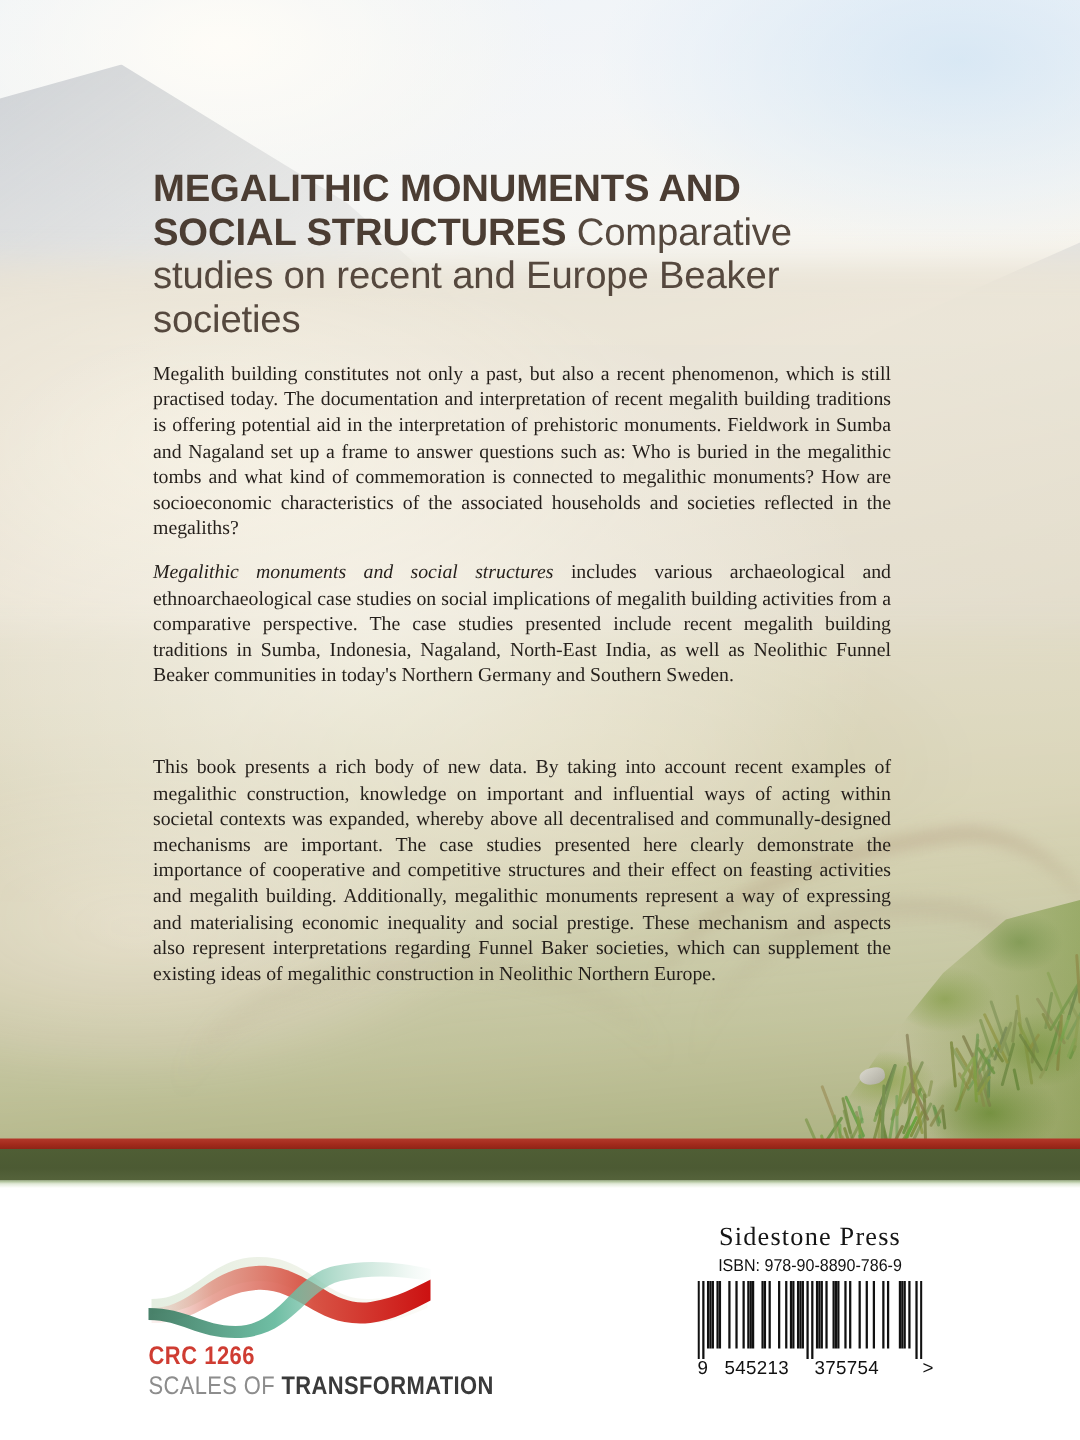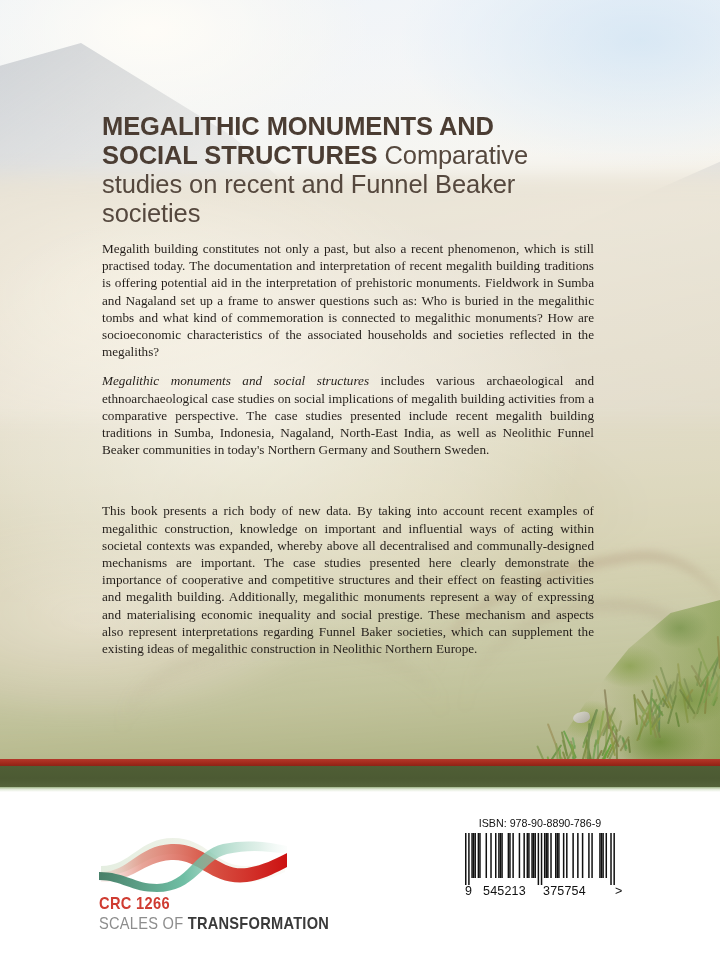--- a/index.html
+++ b/index.html
@@ -431,21 +431,21 @@
         <i style="left: 125.597px; top: 84.2908px; height: 21.6367px; transform: rotate(19.6884deg); background: rgba(121, 138, 72, 0.96);"></i>
         <i style="left: 150.986px; top: 81.2051px; height: 24.7001px; transform: rotate(-18.8643deg); background: rgba(108, 129, 64, 0.8);"></i>
         <i style="left: 47.1268px; top: 126.878px; height: 37.1982px; transform: rotate(2.04282deg); background: rgb(103, 134, 63);"></i>
         <i style="left: 56.5311px; top: 114.033px; height: 33.5676px; transform: rotate(9.67798deg); background: rgba(119, 153, 53, 0.73);"></i>
       </div>
     <div class="rock"></div>
     <div class="haze"></div>
   </div>
 
   <div class="textblock">
-    <h1 class="title"><span class="t-bold">MEGALITHIC MONUMENTS AND SOCIAL STRUCTURES</span><span class="t-light"> Comparative studies on recent and Funnel Beaker societies</span></h1>
+    <h1 class="title"><span class="t-bold">MEGALITHIC MONUMENTS AND SOCIAL STRUCTURES</span><span class="t-light"> Comparative studies on recent and Europe Beaker societies</span></h1>
 
     <p class="blurb" id="para1">Megalith building constitutes not only a past, but also a recent phenomenon, which is still practised today. The documentation and interpretation of recent megalith building traditions is offering potential aid in the interpretation of prehistoric monuments. Fieldwork in Sumba and Nagaland set up a frame to answer questions such as: Who is buried in the megalithic tombs and what kind of commemoration is connected to megalithic monuments? How are socioeconomic characteristics of the associated households and societies reflected in the megaliths?</p>
 
     <p class="blurb"><em>Megalithic monuments and social structures</em><span> includes various archaeological and ethnoarchaeological case studies on social implications of megalith building activities from a comparative perspective. The case studies presented include recent megalith building traditions in Sumba, Indonesia, Nagaland, North-East India, as well as Neolithic Funnel Beaker communities in today's Northern Germany and Southern Sweden.</span></p>
 
     <p class="blurb">This book presents a rich body of new data. By taking into account recent examples of megalithic construction, knowledge on important and influential ways of acting within societal contexts was expanded, whereby above all decentralised and communally-designed mechanisms are important. The case studies presented here clearly demonstrate the importance of cooperative and competitive structures and their effect on feasting activities and megalith building. Additionally, megalithic monuments represent a way of expressing and materialising economic inequality and social prestige. These mechanism and aspects also represent interpretations regarding Funnel Baker societies, which can supplement the existing ideas of megalithic construction in Neolithic Northern Europe.</p>
   </div>
 
   <div class="bar-red"></div>
   <div class="bar-green"></div>
@@ -476,20 +476,21 @@
         </defs>
         <path d="M6,34 C36,34 44,6 78,6 C112,6 120,34 150,34 C168,34 180,28 190,24 L190,40 C178,45 166,50 150,50 C118,50 110,22 78,22 C48,22 40,44 6,44 Z" fill="url(#gPale)"></path>
         <path d="M6,40 C34,40 42,14 76,12 C110,10 124,40 152,36 C170,33 182,26 192,21 L192,35 C180,41 168,48 152,50 C116,54 104,26 76,28 C48,30 38,50 6,50 Z" fill="url(#gRed)"></path>
         <path d="M4,40 C30,40 40,52 62,52 C92,52 100,18 128,12 C152,7 172,10 192,14 L192,22 C172,19 154,17 132,22 C108,28 100,60 62,60 C36,60 26,48 4,48 Z" fill="url(#gTeal)"></path>
       </svg>
       <div class="logo-crc">CRC 1266</div>
       <div class="logo-scales"><span class="s1">SCALES OF </span><span class="s2">TRANSFORMATION</span></div>
     </div>
 
     <div class="pub">
+      <div class="pub-name">Sidestone Press</div>
       <div class="pub-isbn">ISBN: 978-90-8890-786-9</div>
       <div class="barcode-wrap">
         <svg class="barcode" id="barcode" viewBox="0 0 150 52" preserveAspectRatio="none">
             <rect x="0.000" y="0" width="1.500" height="52" fill="#111111"></rect>
             <rect x="3.158" y="0" width="1.500" height="52" fill="#111111"></rect>
             <rect x="6.316" y="0" width="1.500" height="45" fill="#111111"></rect>
             <rect x="7.895" y="0" width="1.500" height="45" fill="#111111"></rect>
             <rect x="9.474" y="0" width="1.500" height="45" fill="#111111"></rect>
             <rect x="12.632" y="0" width="1.500" height="45" fill="#111111"></rect>
             <rect x="14.211" y="0" width="1.500" height="45" fill="#111111"></rect>

